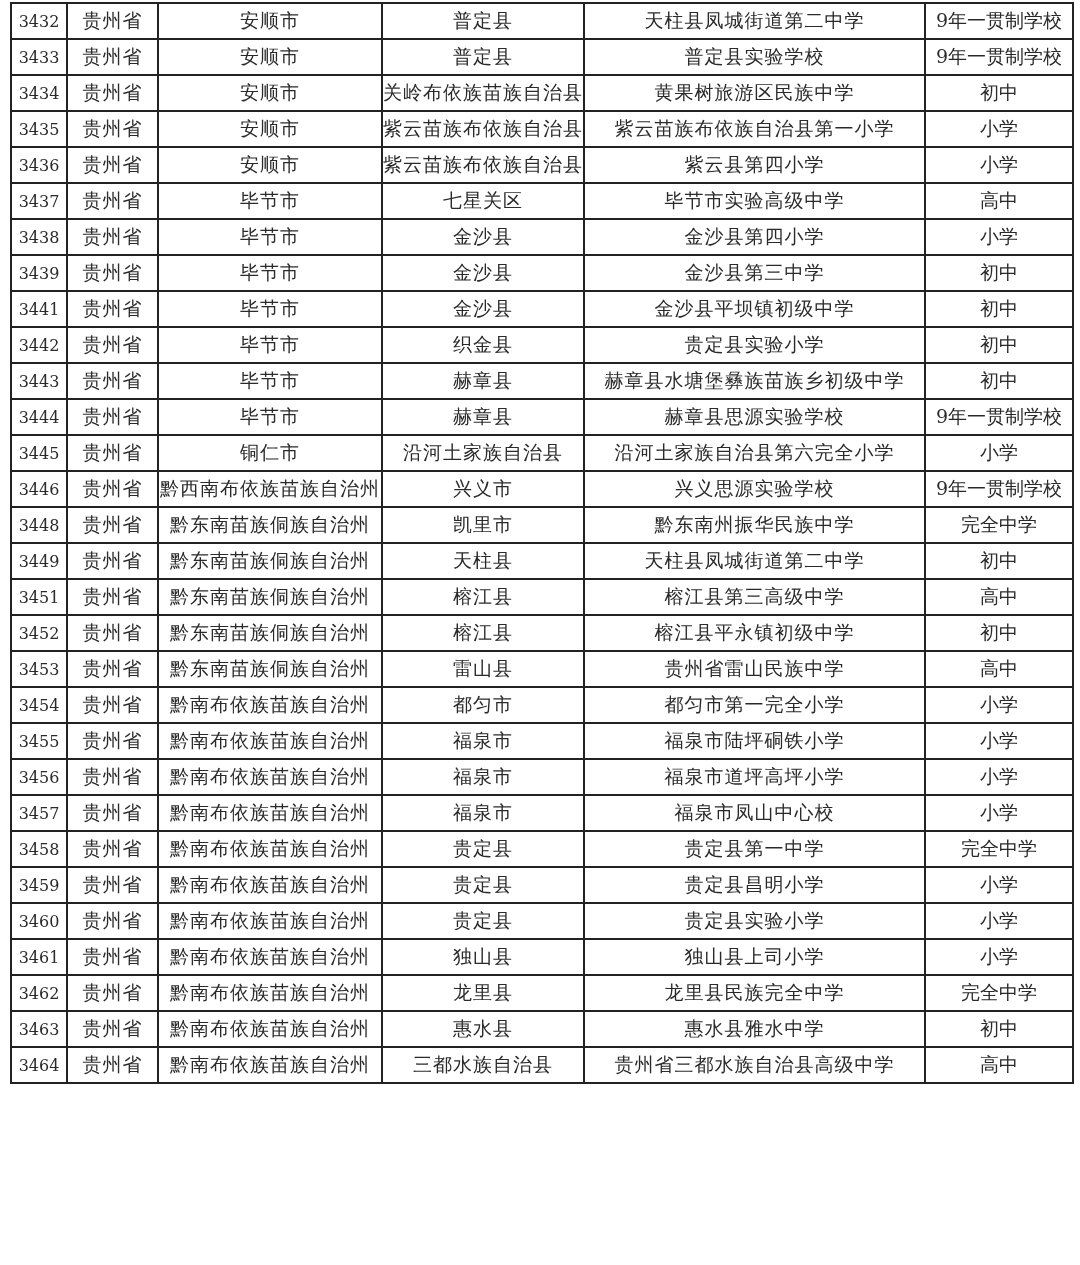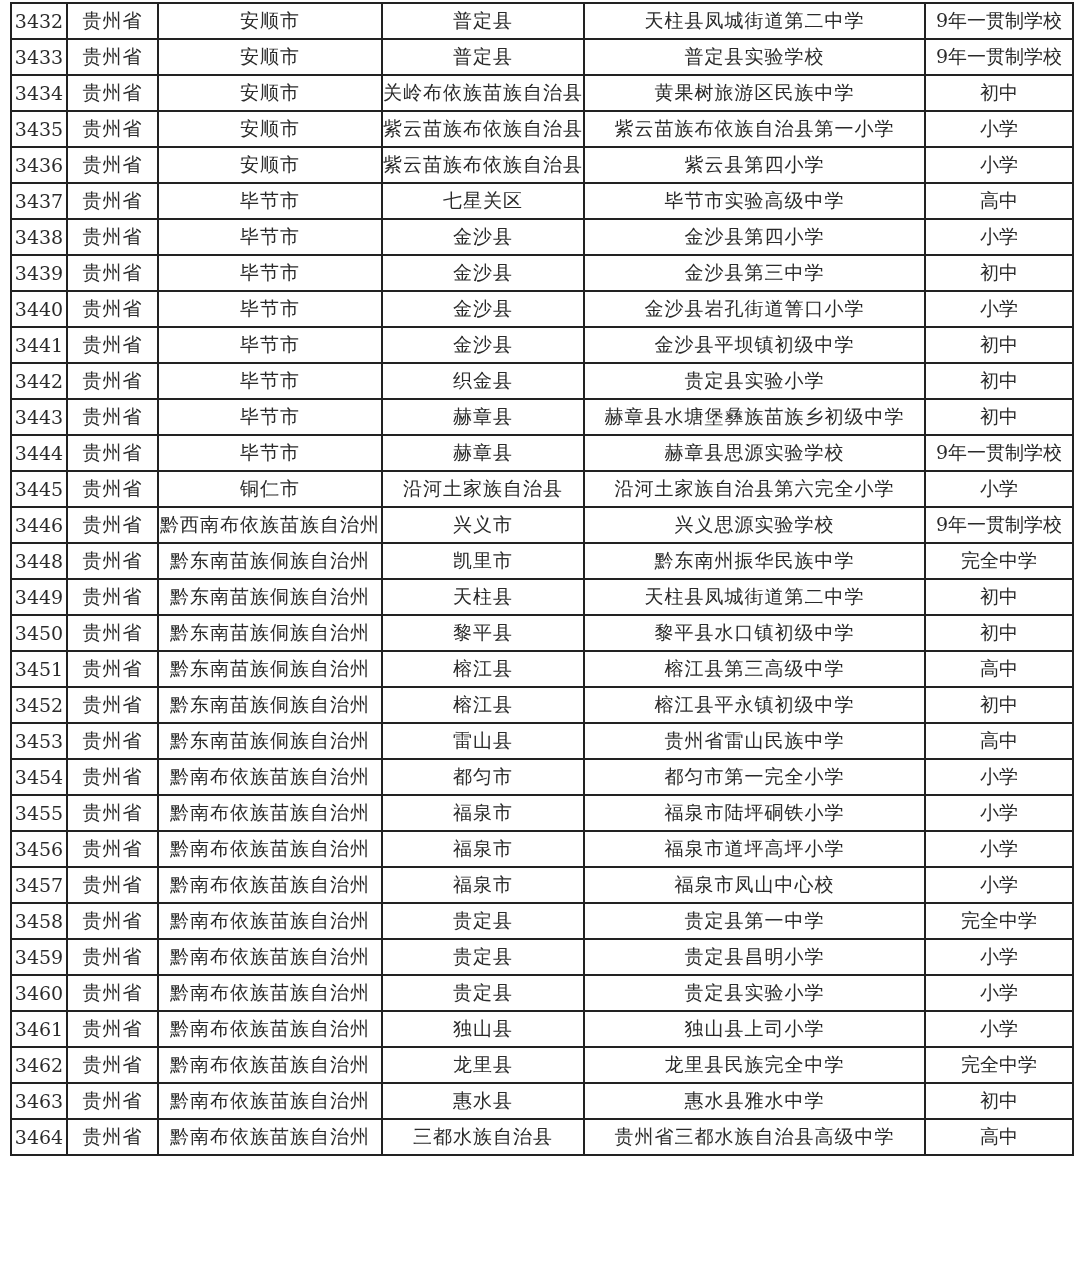--- a/index.html
+++ b/index.html
@@ -15,21 +15,21 @@
   table.list td {
     border: 2px solid #222222;
     height: 34px;
     padding: 0;
     text-align: center;
     vertical-align: middle;
     white-space: nowrap;
     overflow: hidden;
     letter-spacing: 1px;
   }
-  table.list td.c-no { letter-spacing: 0; font-size: 19px; margin-left: 25px; }
+  table.list td.c-no { letter-spacing: 0; font-size: 16px; margin-left: 25px; }
   table.list td.c-type { letter-spacing: 0; margin-left: 16px; }
   table.list tr:first-child td { border-top: 2px solid #222222; }
 </style>
 </head>
 <body>
 
 <div class="sheet">
   <table class="list">
     <colgroup>
       <col style="width:56px">
@@ -105,28 +105,20 @@
 
   <tr>
     <td class="c-no">3439</td>
     <td class="c-prov">贵州省</td>
     <td class="c-city">毕节市</td>
     <td class="c-county">金沙县</td>
     <td class="c-school">金沙县第三中学</td>
     <td class="c-type">初中</td>
   </tr>
 
-  <tr>
-    <td class="c-no">3440</td>
-    <td class="c-prov">贵州省</td>
-    <td class="c-city">毕节市</td>
-    <td class="c-county">金沙县</td>
-    <td class="c-school">金沙县岩孔街道箐口小学</td>
-    <td class="c-type">小学</td>
-  </tr>
 
   <tr>
     <td class="c-no">3441</td>
     <td class="c-prov">贵州省</td>
     <td class="c-city">毕节市</td>
     <td class="c-county">金沙县</td>
     <td class="c-school">金沙县平坝镇初级中学</td>
     <td class="c-type">初中</td>
   </tr>
 
@@ -187,28 +179,20 @@
 
   <tr>
     <td class="c-no">3449</td>
     <td class="c-prov">贵州省</td>
     <td class="c-city">黔东南苗族侗族自治州</td>
     <td class="c-county">天柱县</td>
     <td class="c-school">天柱县凤城街道第二中学</td>
     <td class="c-type">初中</td>
   </tr>
 
-  <tr>
-    <td class="c-no">3450</td>
-    <td class="c-prov">贵州省</td>
-    <td class="c-city">黔东南苗族侗族自治州</td>
-    <td class="c-county">黎平县</td>
-    <td class="c-school">黎平县水口镇初级中学</td>
-    <td class="c-type">初中</td>
-  </tr>
 
   <tr>
     <td class="c-no">3451</td>
     <td class="c-prov">贵州省</td>
     <td class="c-city">黔东南苗族侗族自治州</td>
     <td class="c-county">榕江县</td>
     <td class="c-school">榕江县第三高级中学</td>
     <td class="c-type">高中</td>
   </tr>
 

